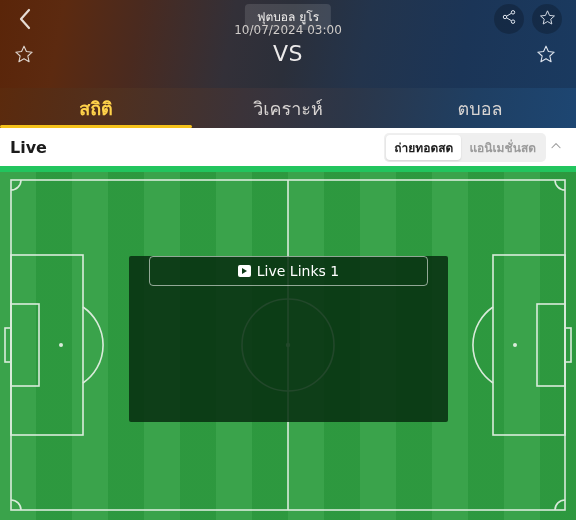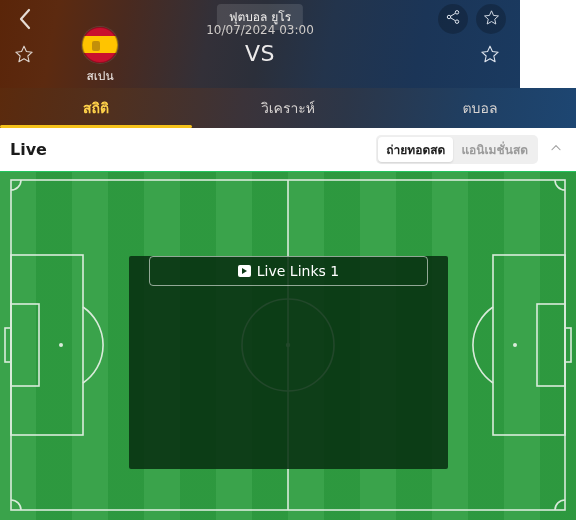--- a/index.html
+++ b/index.html
@@ -5,21 +5,21 @@
   * { margin:0; padding:0; box-sizing:border-box; }
   html, body {
     width:576px; height:520px;
     font-family:"DejaVu Sans","Liberation Sans",sans-serif;
     background:#fff; overflow:hidden;
   }
   #app { position:relative; width:576px; height:520px; }
 
   
   .header {
-    position:relative; height:88px; width:520px;
+    position:relative; height:88px; width:576px;
     background:linear-gradient(100deg,#5a2509 0%,#5c2a10 11%,#4a2a1f 24%,#333038 40%,#2b2f3a 50%,#23344c 63%,#1b3557 80%,#1a3a60 100%);
     overflow:hidden;
   }
   .hdr-back {
     position:absolute; left:8px; top:4px; width:34px; height:34px;
     display:flex; align-items:center; justify-content:center; cursor:pointer;
   }
   .hdr-back svg { stroke:#e6dcd4; }
   .star-left {
     position:absolute; left:8px; top:40px; width:32px; height:32px;
@@ -74,36 +74,36 @@
     margin-top:3px; color:#f3efec; font-size:12px; white-space:nowrap;
   }
 
   
   .tabs {
     position:relative; display:flex; height:40px; width:576px;
     background:linear-gradient(100deg,#5b2a0d 0%,#50301f 20%,#3b3339 42%,#2c3648 60%,#1f3f63 82%,#1d4672 100%);
   }
   .tab {
     flex:1; display:flex; align-items:center; justify-content:center;
-    font-size:14px; color:#d8d4d2; cursor:pointer; position:relative;
+    font-size:18px; color:#d8d4d2; cursor:pointer; position:relative;
   }
   .tab.active { color:#ffd24a; font-weight:bold; }
   .tab.active::after {
     content:""; position:absolute; bottom:0; left:0; right:0; height:3px;
     background:#f5c21b; border-radius:2px;
   }
 
   
   .livebar {
     position:relative; height:44px; width:576px; background:#fff;
     display:flex; align-items:center; padding:0 10px;
-    border-bottom:1px solid #22c55e;
+    border-bottom:6px solid #22c55e;
   }
   .live-title { font-size:16px; font-weight:bold; color:#1b1b1b; }
-  .live-right { margin-left:auto; display:flex; align-items:center; gap:8px; }
+  .live-right { margin-left:auto; display:flex; align-items:center; gap:0; }
   .seg {
     display:flex; background:#efefef; border-radius:5px; padding:2px;
   }
   .seg-item {
     font-size:12px; padding:3px 8px; border-radius:4px; color:#9a9a9a;
     white-space:nowrap; cursor:pointer;font-weight:bold;
   }
   .seg-item.active { background:#fff; color:#1b1b1b; font-weight:bold; box-shadow:0 1px 2px rgba(0,0,0,.12); }
   .chev { width:20px; height:20px; display:flex; align-items:center; justify-content:center; cursor:pointer; }
 
@@ -114,21 +114,21 @@
       repeating-linear-gradient(90deg,
         rgba(255,255,255,.055) 0 36px,
         rgba(0,0,0,.035) 36px 72px),
       linear-gradient(#2f9e41,#2f9e41);
     overflow:hidden;
   }
   .pitch svg { position:absolute; left:0; top:0; }
 
   
   .overlay-card {
-    position:absolute; left:129px; top:256px; width:319px; height:213px;
+    position:absolute; left:129px; top:256px; width:319px; height:166px;
     background:rgba(8,48,17,0.88); border-radius:2px;
     display:flex; flex-direction:column; align-items:center; justify-content:flex-start;
   }
   .links-btn {
     width:279px; height:30px; border:1px solid rgba(255,255,255,.55);
     border-radius:4px; display:flex; align-items:center; justify-content:center;
     gap:6px; cursor:pointer; background:transparent;
   }
   .links-btn .tv-icon {
     width:13px; height:12px; background:#fff; border-radius:2px;
@@ -195,24 +195,20 @@
         <svg width="20" height="20" viewBox="0 0 24 24" fill="none">
           <path d="M12 2.6 L14.9 9.1 L21.8 9.8 L16.6 14.4 L18.1 21.2 L12 17.7 L5.9 21.2 L7.4 14.4 L2.2 9.8 L9.1 9.1 Z" stroke="#dfe5ee" stroke-width="1.3" stroke-linejoin="round"></path>
         </svg>
       </span>
     </div>
 
     <div class="league-badge">ฟุตบอล ยูโร</div>
     <div class="match-time">10/07/2024 03:00</div>
     <div class="vs-label">VS</div>
 
-    <div class="team home">
-      <div class="flag flag-es"></div>
-      <div class="team-name">สเปน</div>
-    </div>
 
   </div>
 
   <div class="tabs">
     <div class="tab active">สถิติ</div>
     <div class="tab">วิเคราะห์</div>
     <div class="tab">ตบอล</div>
   </div>
 
   <div class="livebar">

